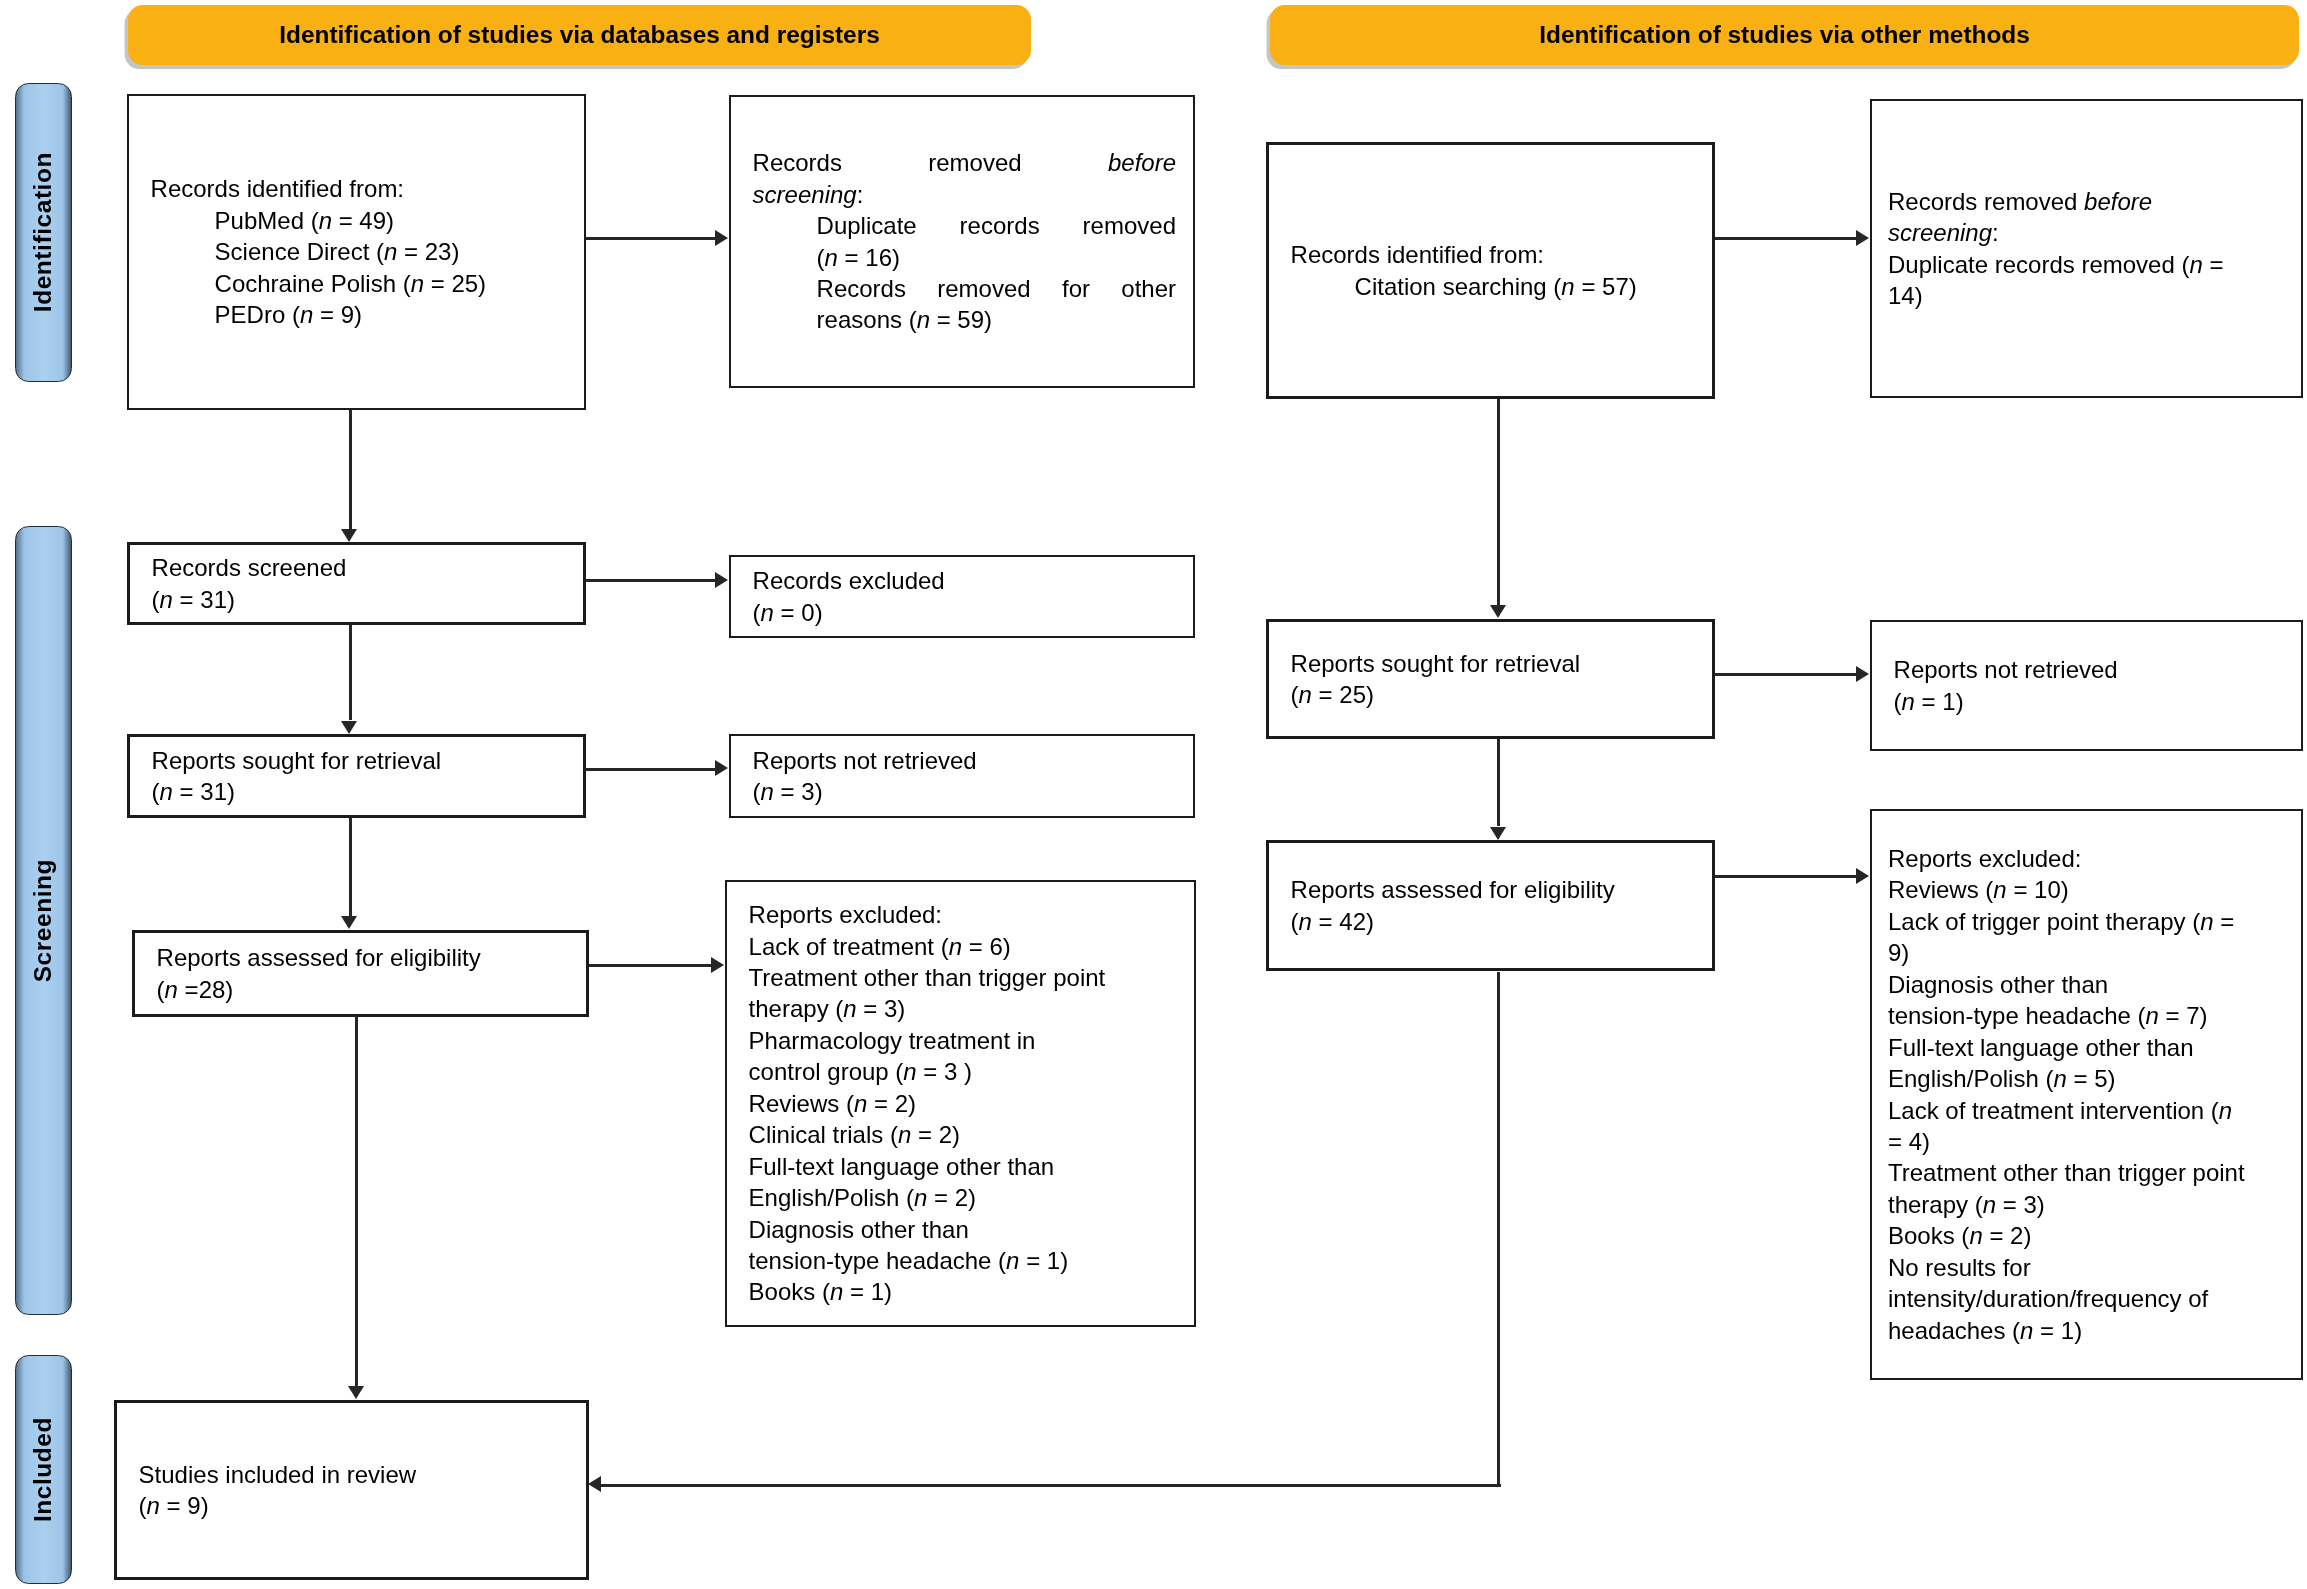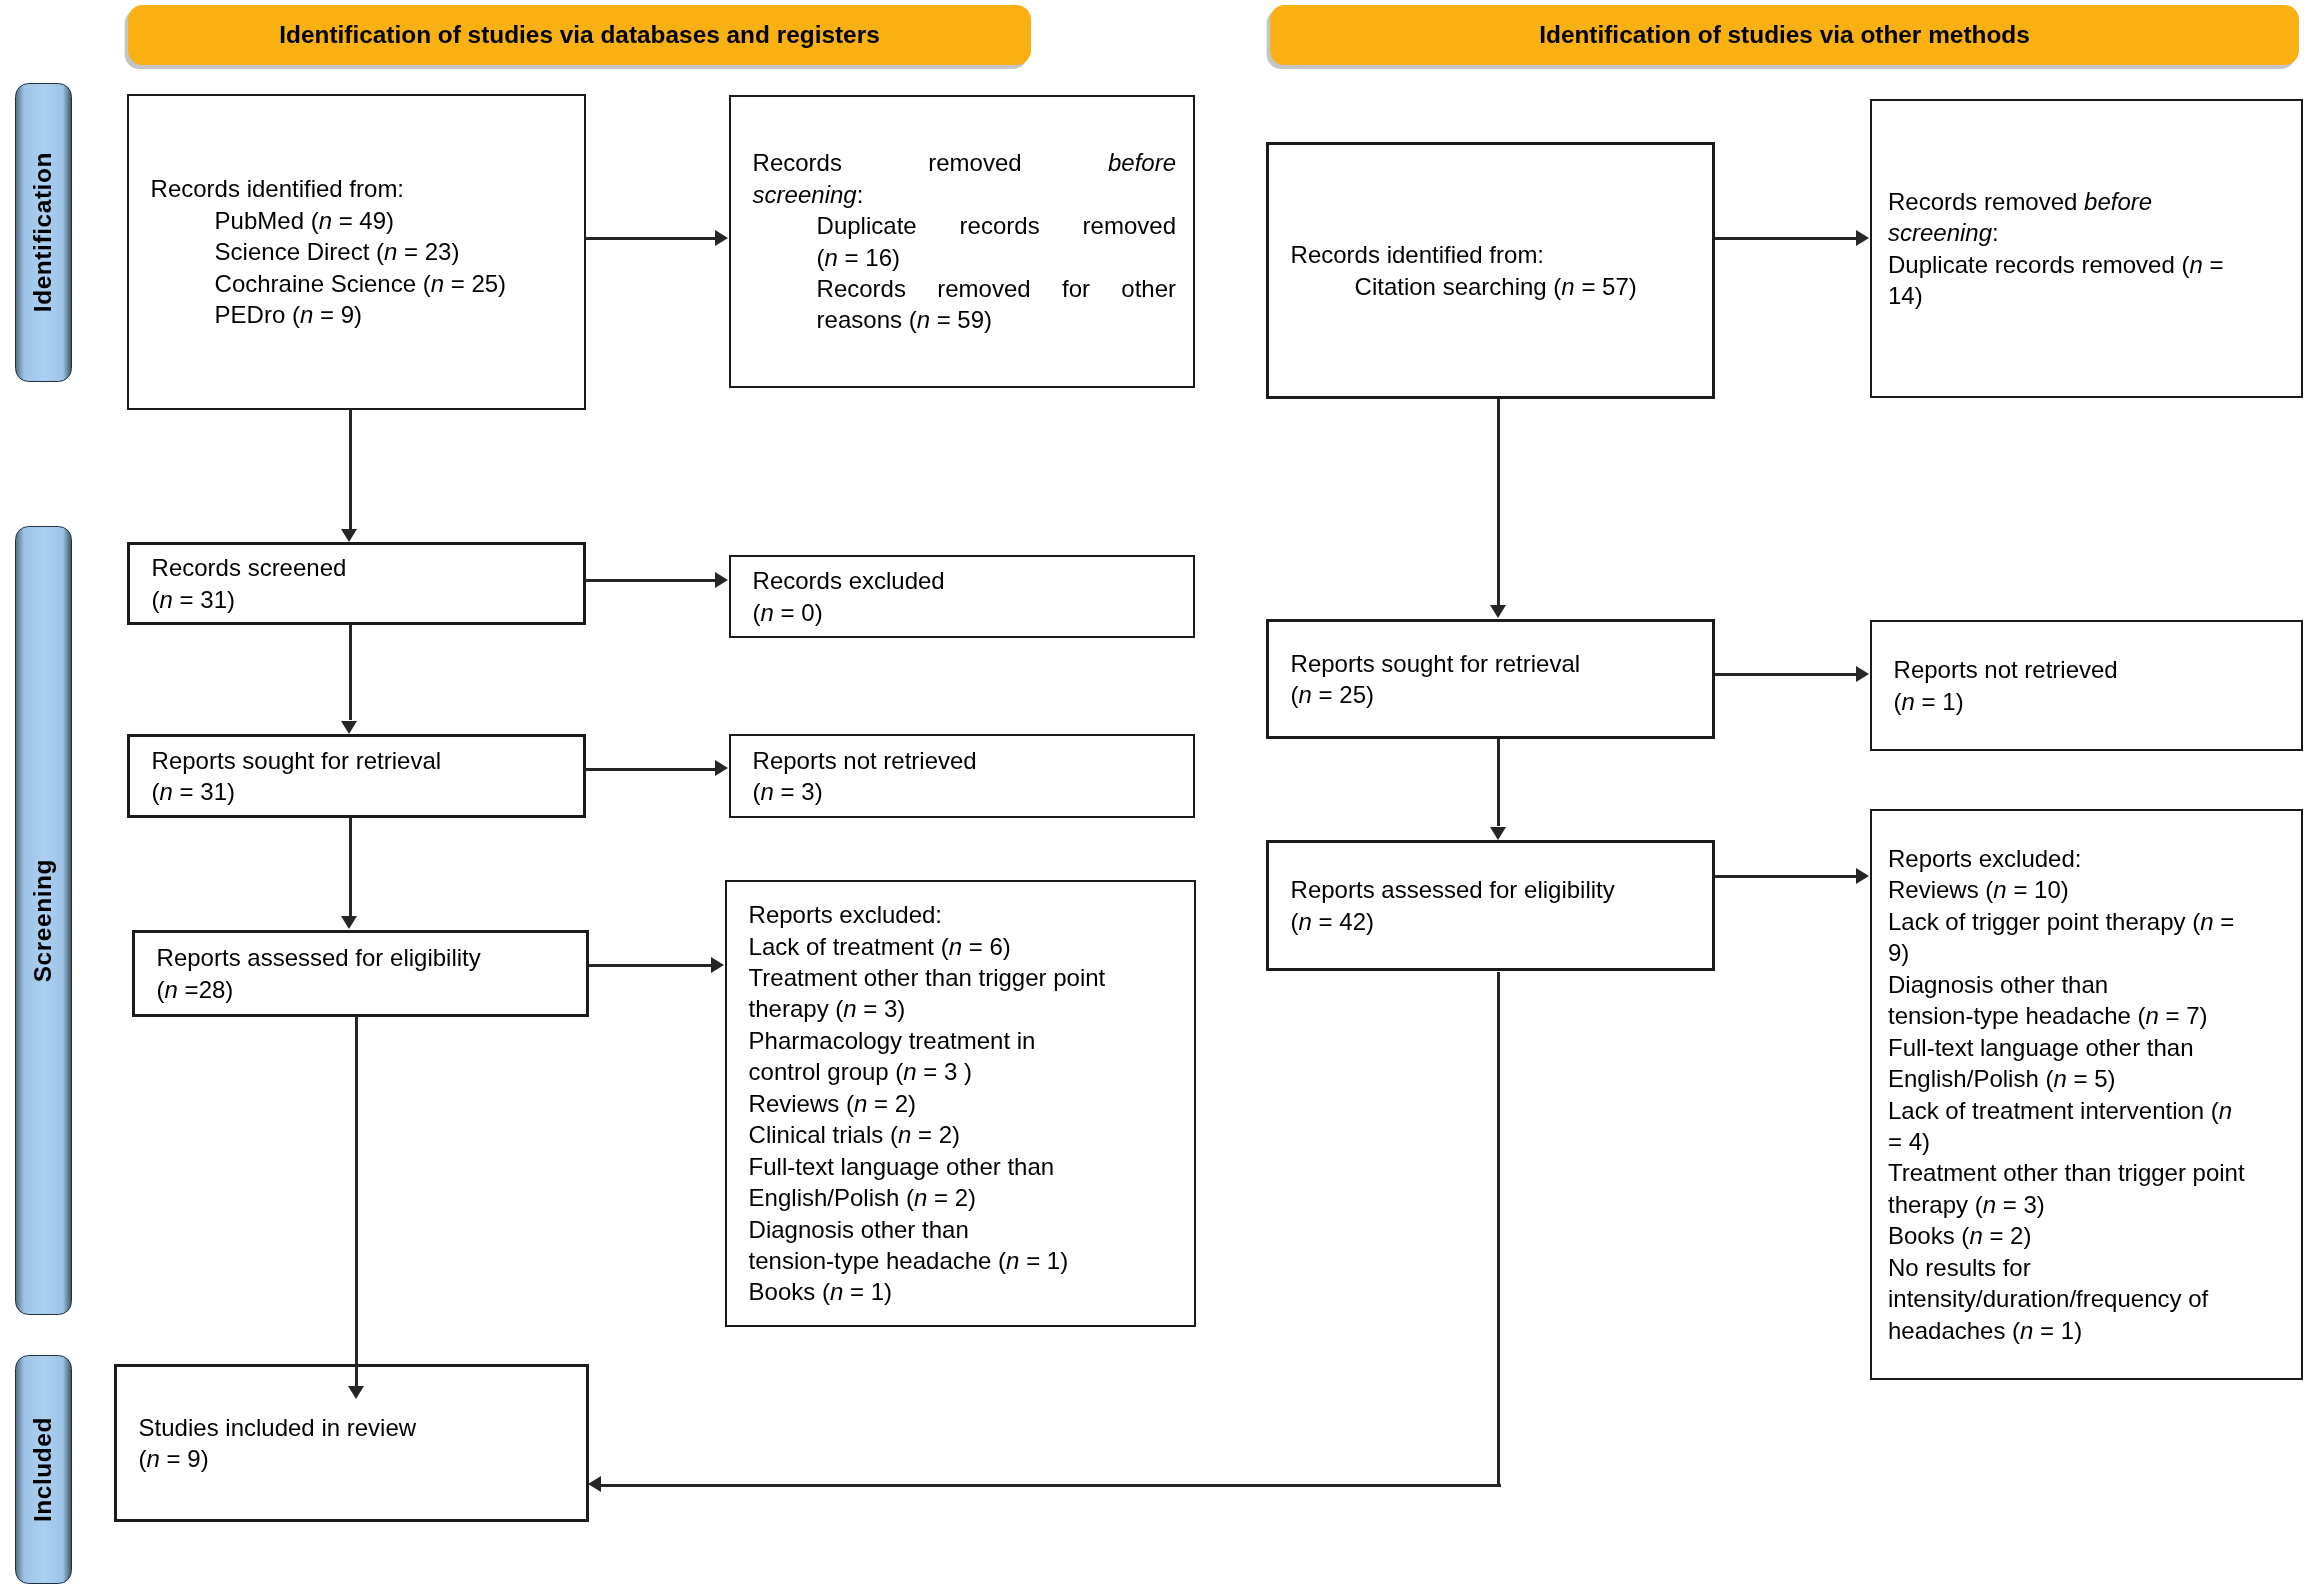--- a/index.html
+++ b/index.html
@@ -64,21 +64,21 @@
     <span>Screening</span>
   </div>
   <div class="side" style="left:14.8px;top:1355px;width:57px;height:229px">
     <span>Included</span>
   </div>
 
   <div class="box" style="left:127px;top:94px;width:459px;height:316px">
       <div class="line"><span>Records identified from:</span></div>
       <div class="line ind1"><span>PubMed (</span><i>n</i><span> = 49)</span></div>
       <div class="line ind1"><span>Science Direct (</span><i>n</i><span> = 23)</span></div>
-      <div class="line ind1"><span>Cochraine Science (</span><i>n</i><span> = 25)</span></div>
+      <div class="line ind1"><span>Cochraine Polish (</span><i>n</i><span> = 25)</span></div>
       <div class="line ind1"><span>PEDro (</span><i>n</i><span> = 9)</span></div>
     </div>
   <div class="box jwrap" style="left:729px;top:95px;width:466px;height:293px">
       <div class="line fj"><span>Records removed </span><i>before</i></div>
       <div class="line"><i>screening</i><span>:</span></div>
       <div class="line ind1 fj"><span>Duplicate records removed</span></div>
       <div class="line ind1"><span>(</span><i>n</i><span> = 16)</span></div>
       <div class="line ind1 fj"><span>Records removed for other</span></div>
       <div class="line ind1"><span>reasons (</span><i>n</i><span> = 59)</span></div>
     </div>
@@ -152,21 +152,21 @@
       <div class="line"><span>Lack of treatment intervention (</span><i>n</i></div>
       <div class="line"><span>= 4)</span></div>
       <div class="line"><span>Treatment other than trigger point</span></div>
       <div class="line"><span>therapy (</span><i>n</i><span> = 3)</span></div>
       <div class="line"><span>Books (</span><i>n</i><span> = 2)</span></div>
       <div class="line"><span>No results for</span></div>
       <div class="line"><span>intensity/duration/frequency of</span></div>
       <div class="line"><span>headaches (</span><i>n</i><span> = 1)</span></div>
     </div>
 
-  <div class="box thick" style="left:114px;top:1364px;width:475px;height:158px">
+  <div class="box thick" style="left:114px;top:1400px;width:475px;height:180px">
       <div class="line"><span>Studies included in review</span></div>
       <div class="line"><span>(</span><i>n</i><span> = 9)</span></div>
     </div>
 
   <div class="vl" style="left:349px;top:410px;height:119px"></div>
   <div class="ar down" style="left:341px;top:529px"></div>
 
   <div class="hl" style="left:585px;top:237px;width:131px"></div>
   <div class="ar right" style="left:715px;top:230px"></div>
 

